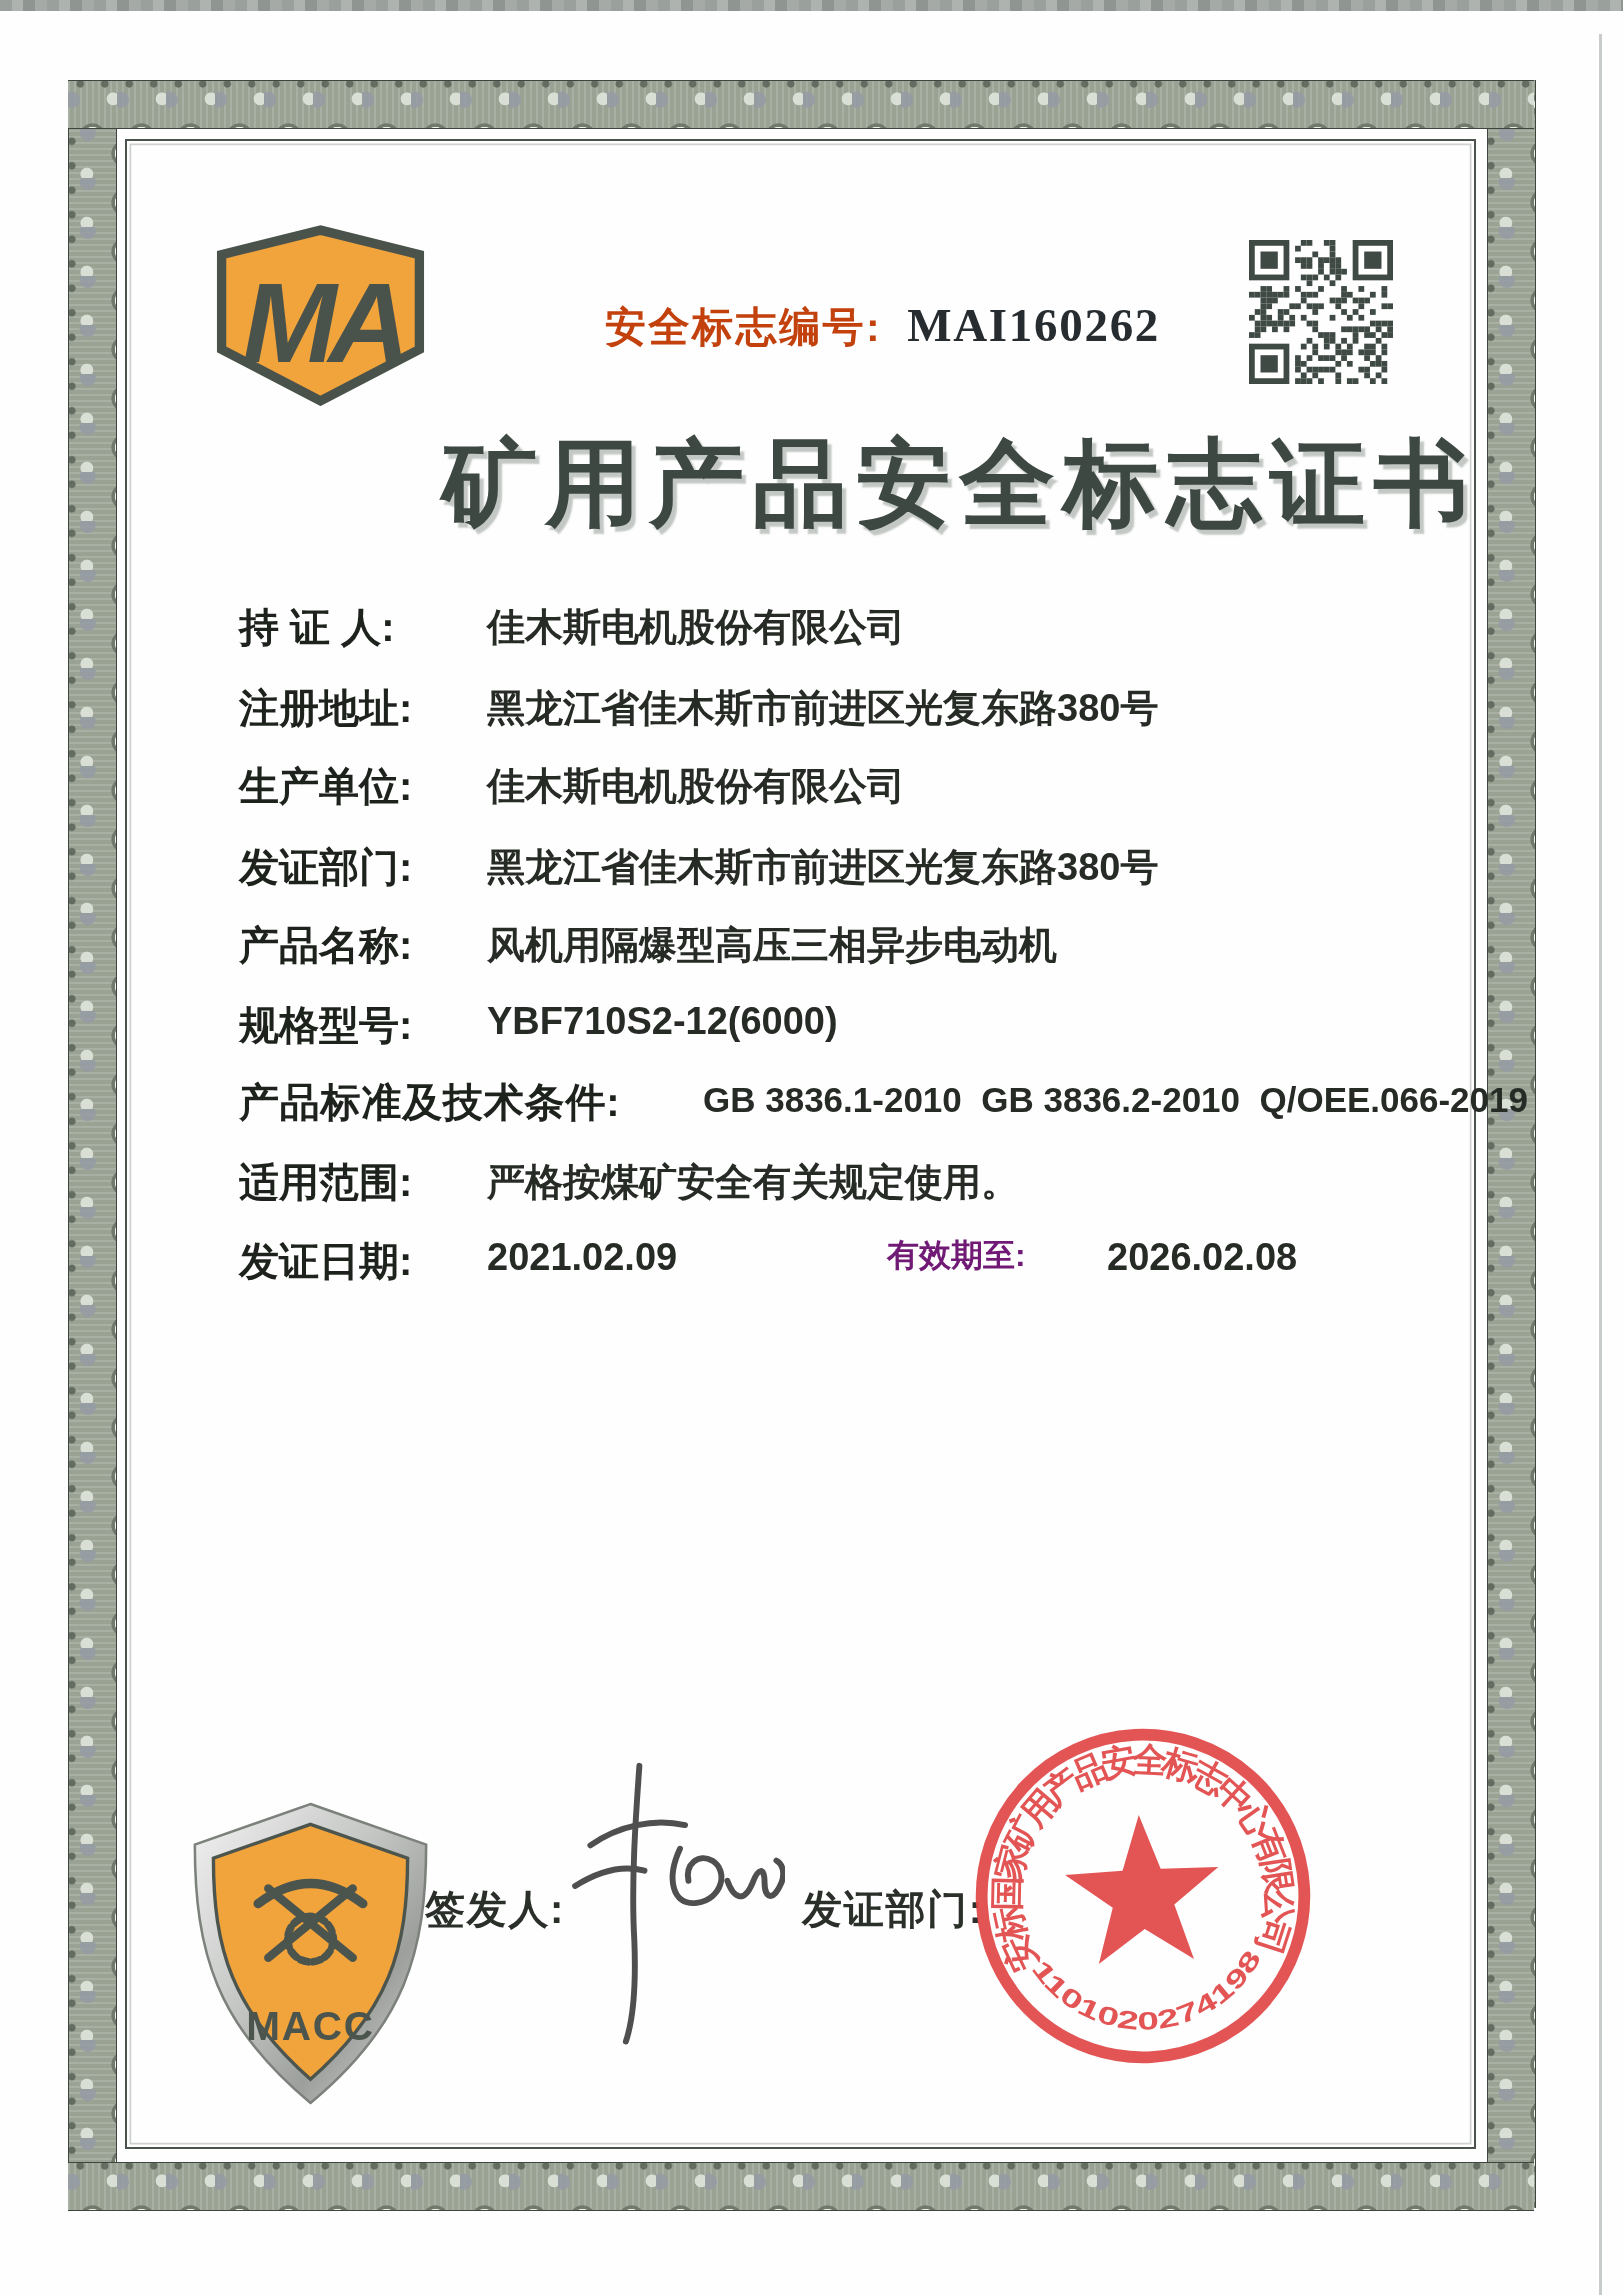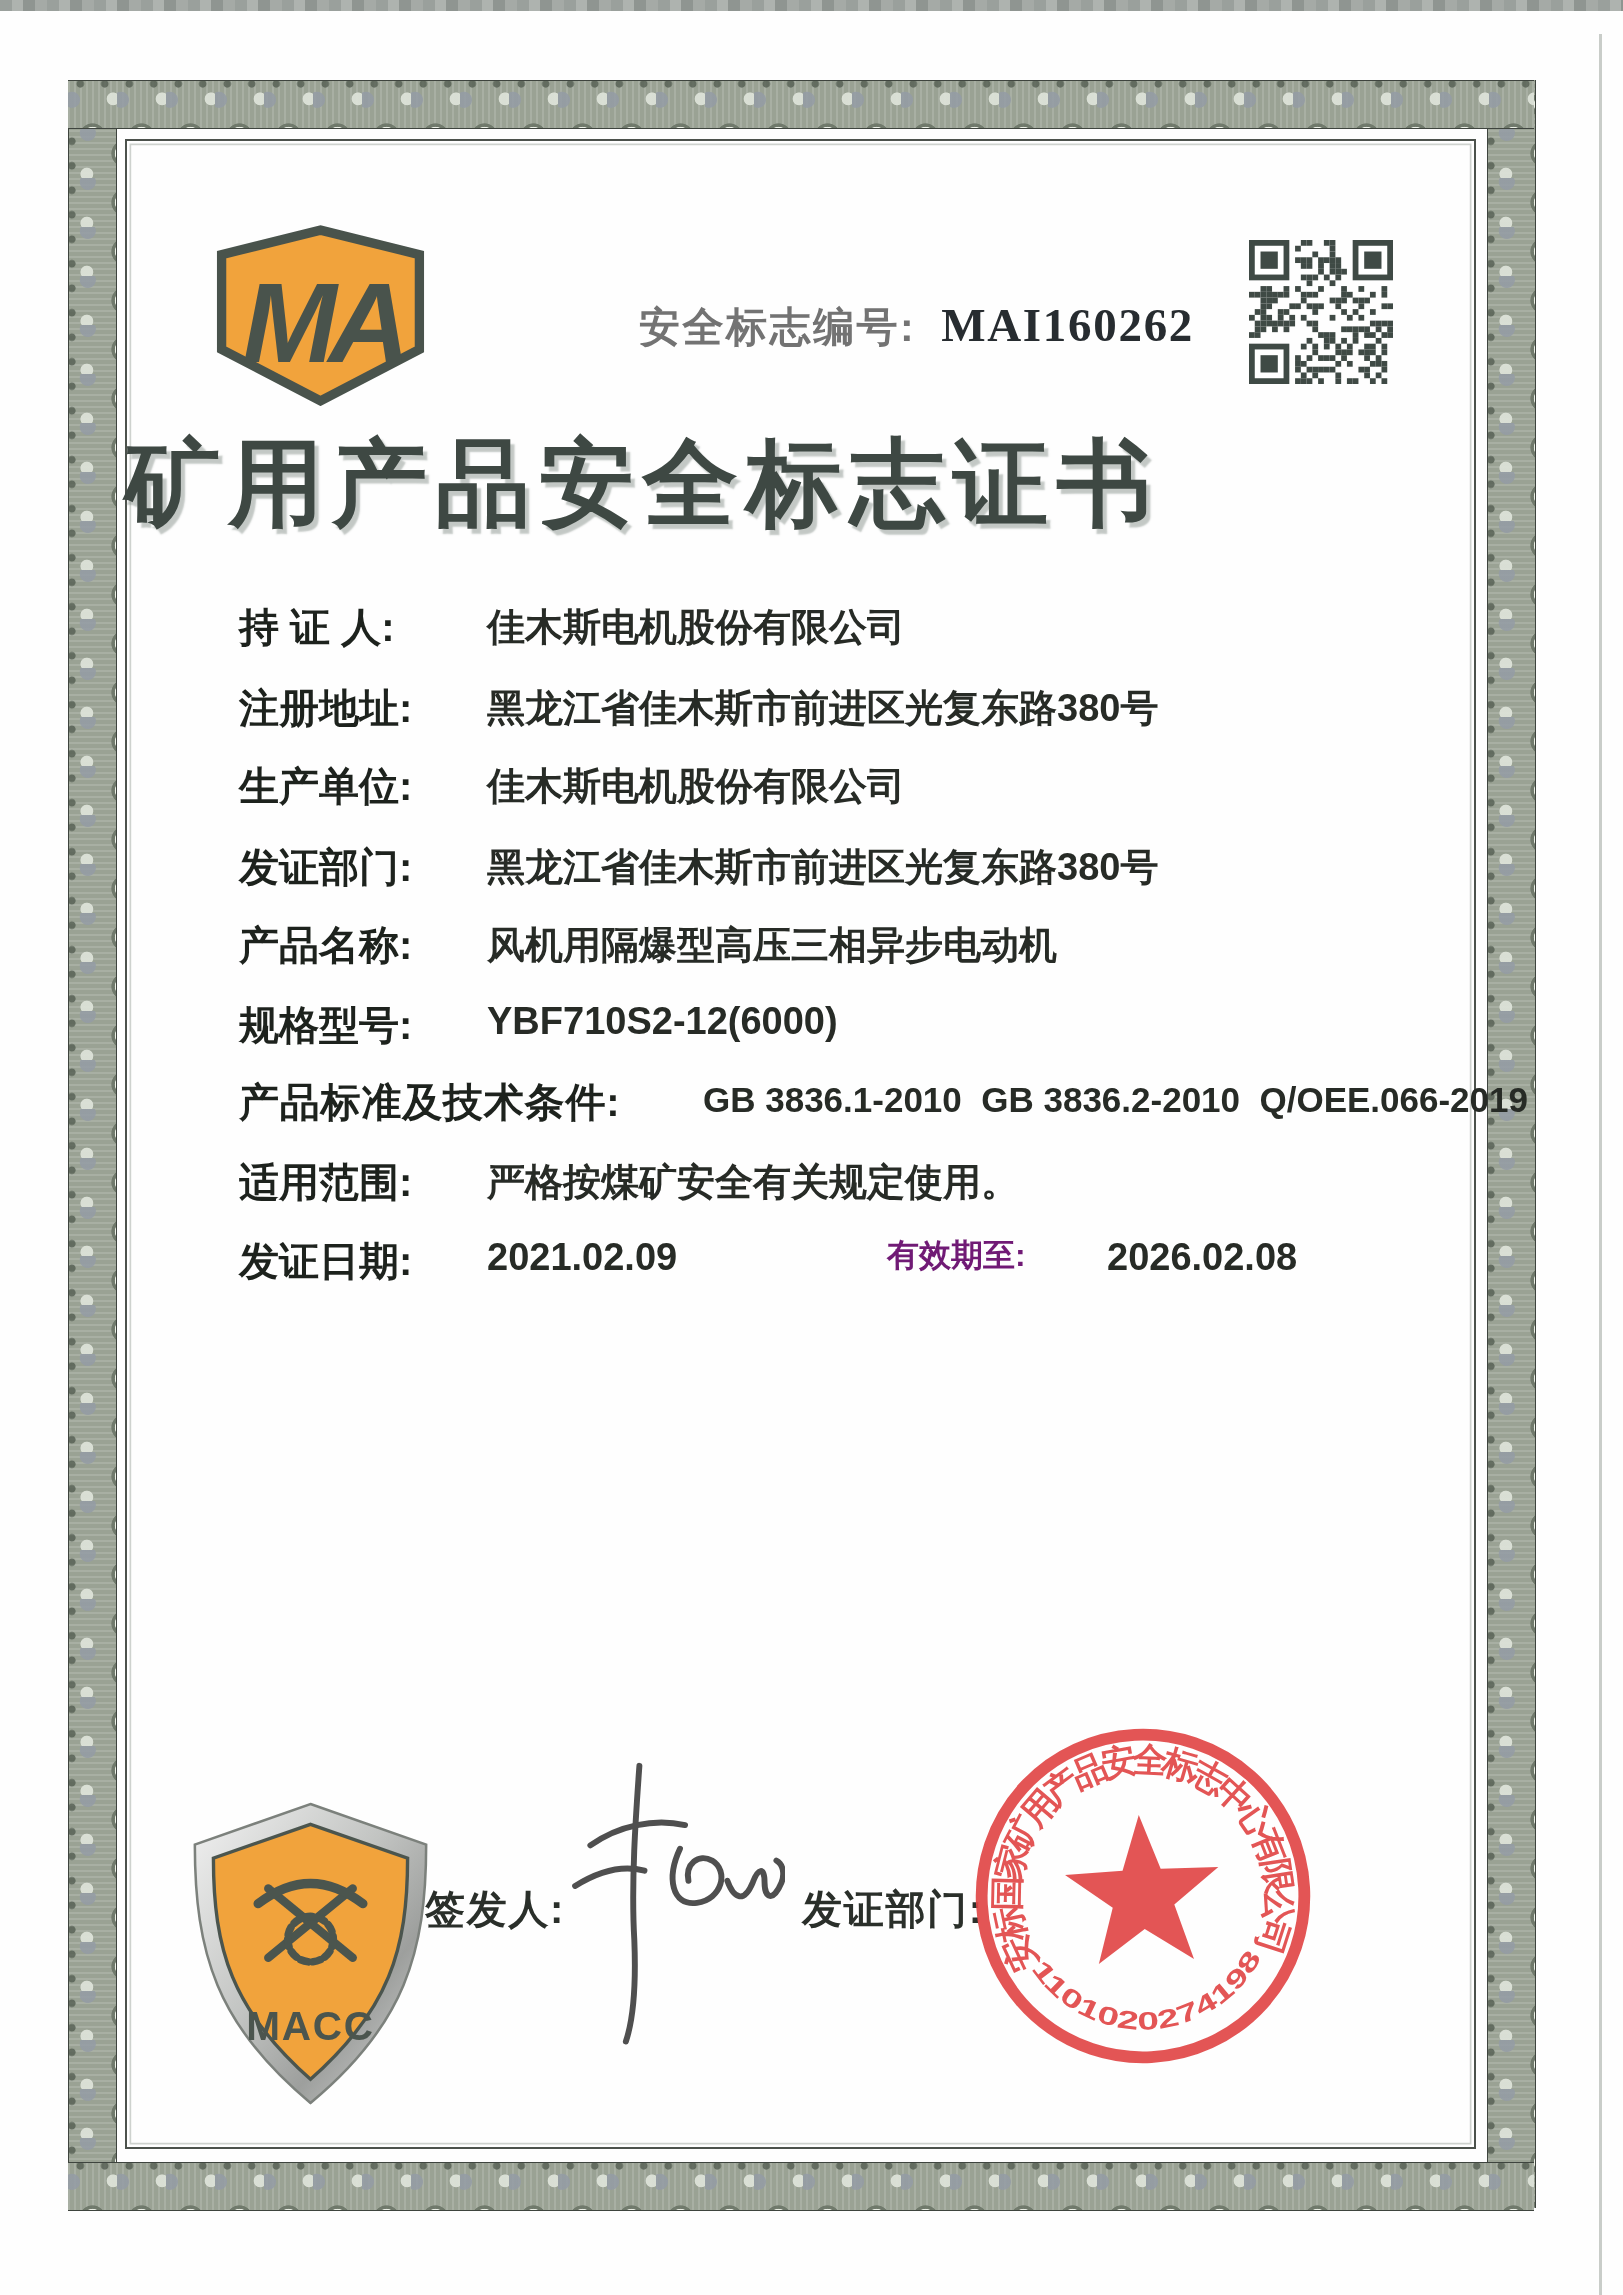--- a/index.html
+++ b/index.html
@@ -36,25 +36,25 @@
   .band-top{left:68px;top:80px;width:1466px;height:47px;}
   .band-bottom{left:68px;top:2162px;width:1466px;height:47px;}
   .band-left{left:68px;top:80px;width:47px;height:2128px;}
   .band-right{left:1487px;top:80px;width:47px;height:2128px;}
   .inner-rule{position:absolute;left:125px;top:139px;width:1347px;height:2006px;
     border:2.5px solid #4c524c;
     box-shadow:inset 0 0 0 2.5px #ffffff, inset 0 0 0 4.2px rgba(130,140,130,.38);}
   
   .ma-badge{position:absolute;left:214px;top:225px;}
   .cert-no{position:absolute;left:605px;top:298px;display:flex;align-items:baseline;gap:25px;}
-  .cert-no .lbl{font-size:41px;font-weight:700;color:#737373;letter-spacing:2.5px;white-space:pre;margin-left:34px;}
+  .cert-no .lbl{font-size:41px;font-weight:700;color:#c2410c;letter-spacing:2.5px;white-space:pre;}
   .cert-no .val{font-size:47px;font-weight:700;font-family:var(--serif);color:#272c30;letter-spacing:1.7px;}
   .qr{position:absolute;left:1249px;top:240px;}
   
-  .title{position:absolute;left:125px;top:421px;width:1352px;text-align:left;
+  .title{position:absolute;left:125px;top:421px;width:1352px;text-align:right;
     font-family:var(--serif);font-weight:700;font-size:95px;letter-spacing:8.5px;
     color:#3e4843;text-shadow:4.2px 5px 1.7px rgba(125,135,128,.45);white-space:nowrap;}
   
   .row{position:absolute;left:239px;width:1201px;height:54px;}
   .row .lbl{position:absolute;left:0;top:0;font-size:40px;font-weight:700;color:#1d221d;white-space:pre;}
   .row .val{position:absolute;left:248px;top:1.7px;font-size:38px;font-weight:700;color:#272b26;white-space:pre;}
   .row.std .lbl{letter-spacing:0.8px;}
   .row.std .val{left:464px;top:5px;font-size:35px;}
   .row .lbl2{position:absolute;left:648px;top:0;font-size:32px;font-weight:700;color:#701a75;white-space:pre;}
   .row .val2{position:absolute;left:868px;top:1.7px;font-size:38px;font-weight:700;color:#272b26;white-space:pre;}

